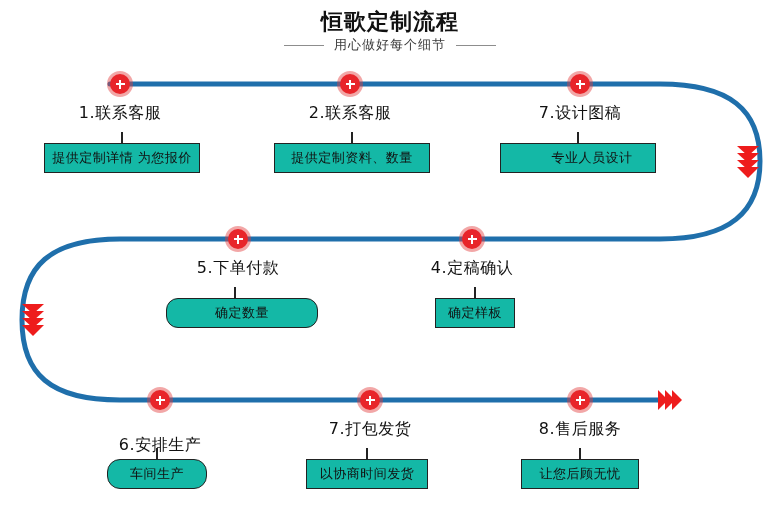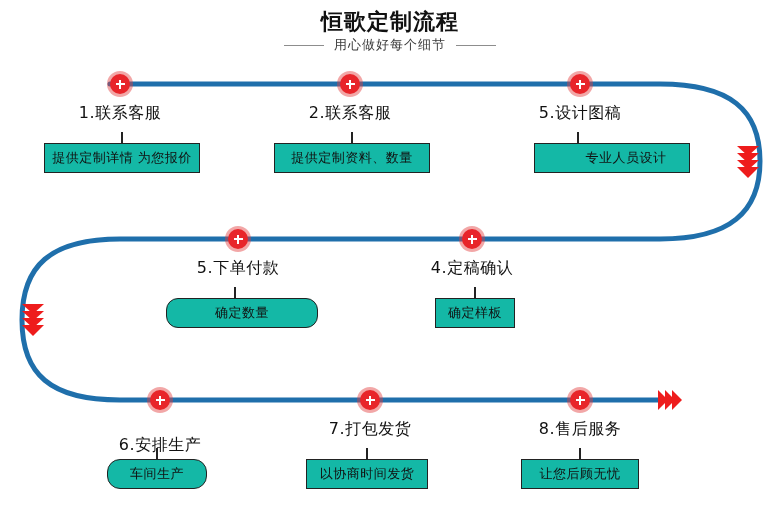--- a/index.html
+++ b/index.html
@@ -183,23 +183,23 @@
       <div class="step-box" style="left: 122px; top: 143px; width: 156px;">提供定制详情 为您报价</div>
       <div class="node" style="left: 350px; top: 84px;">
         <span class="plus"></span>
       </div>
       <div class="step-label" style="left: 350px; top: 103px;">2.联系客服</div>
       <div class="stem" style="left: 352px; top: 132px; height: 11px;"></div>
       <div class="step-box" style="left: 352px; top: 143px; width: 156px;">提供定制资料、数量</div>
       <div class="node" style="left: 580px; top: 84px;">
         <span class="plus"></span>
       </div>
-      <div class="step-label" style="left: 580px; top: 103px;">5.设计图稿</div>
+      <div class="step-label" style="left: 580px; top: 103px;">7.设计图稿</div>
       <div class="stem" style="left: 578px; top: 132px; height: 11px;"></div>
-      <div class="step-box" style="left: 612px; top: 143px; width: 156px; padding-left: 28px;">专业人员设计</div>
+      <div class="step-box" style="left: 578px; top: 143px; width: 156px; padding-left: 28px;">专业人员设计</div>
       <div class="node" style="left: 472px; top: 239px;">
         <span class="plus"></span>
       </div>
       <div class="step-label" style="left: 472px; top: 258px;">4.定稿确认</div>
       <div class="stem" style="left: 475px; top: 287px; height: 11px;"></div>
       <div class="step-box" style="left: 475px; top: 298px; width: 80px;">确定样板</div>
       <div class="node" style="left: 238px; top: 239px;">
         <span class="plus"></span>
       </div>
       <div class="step-label" style="left: 238px; top: 258px;">5.下单付款</div>

